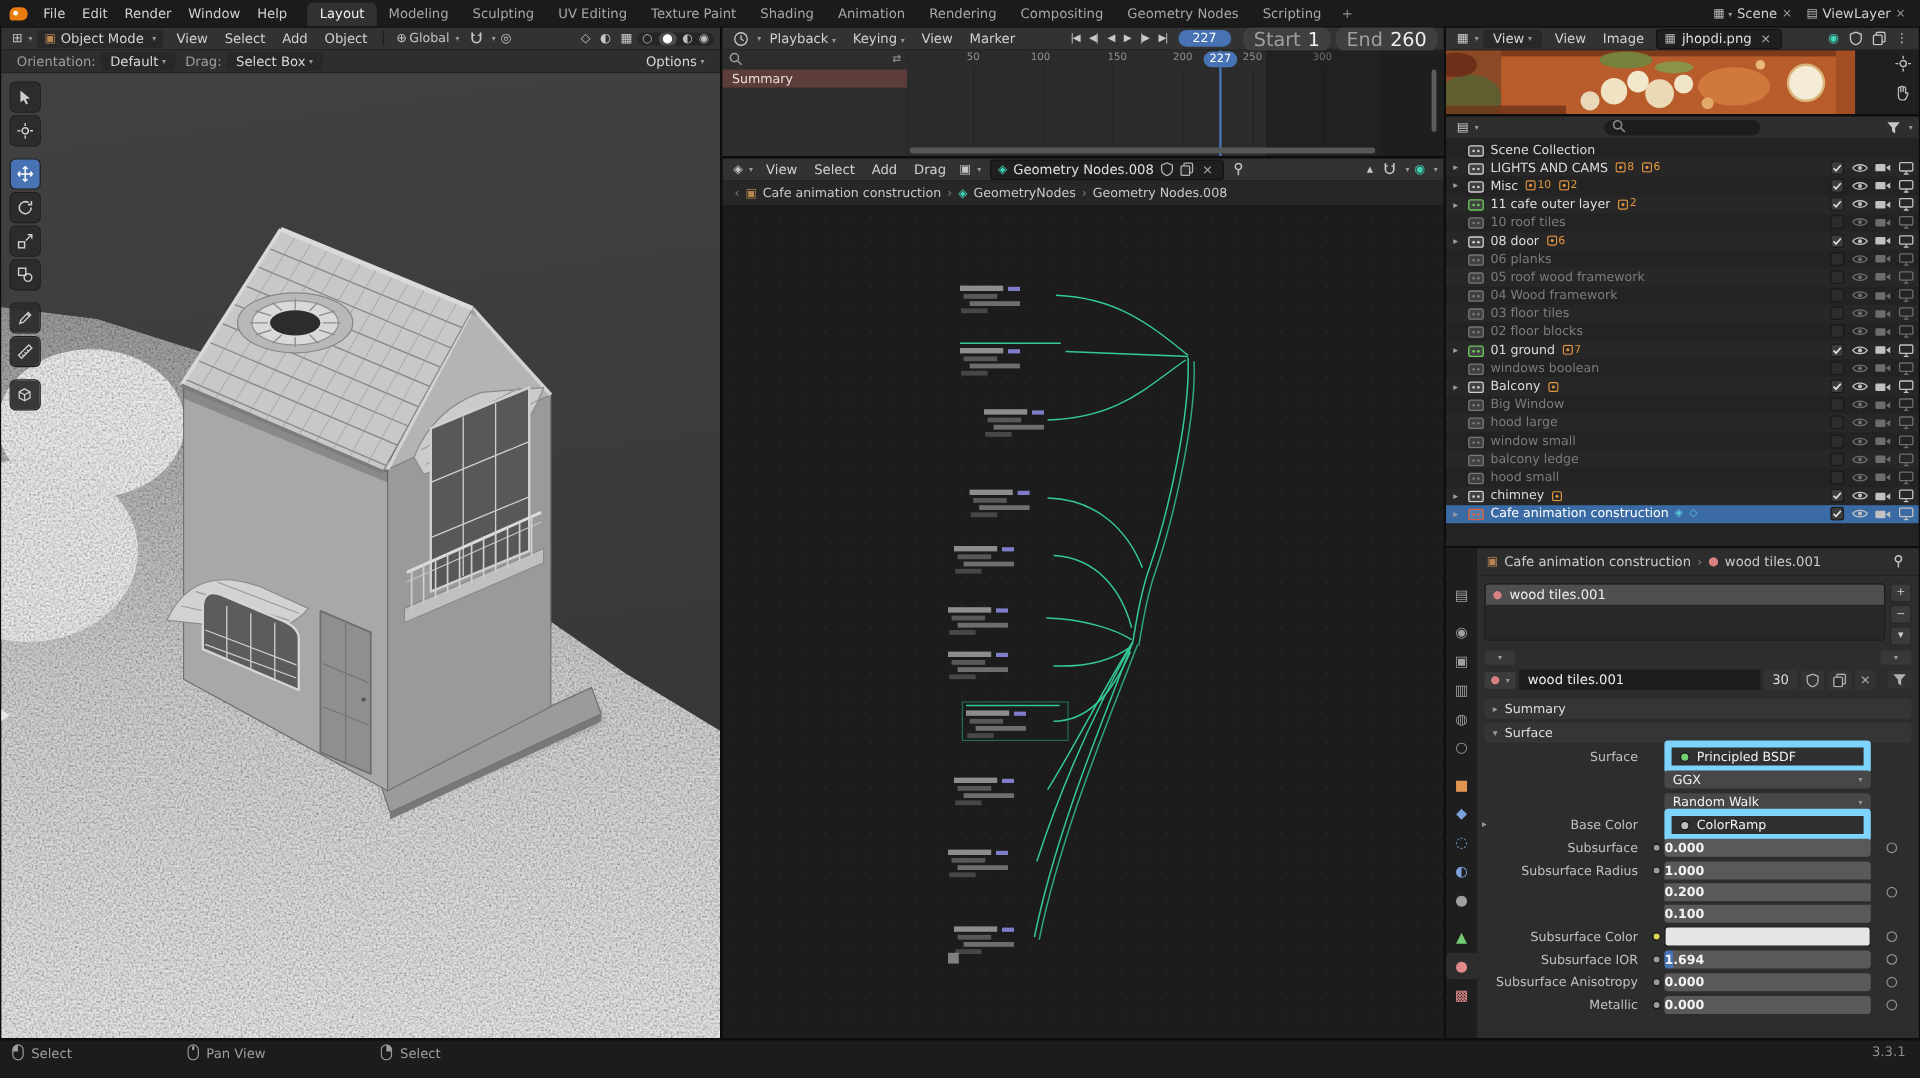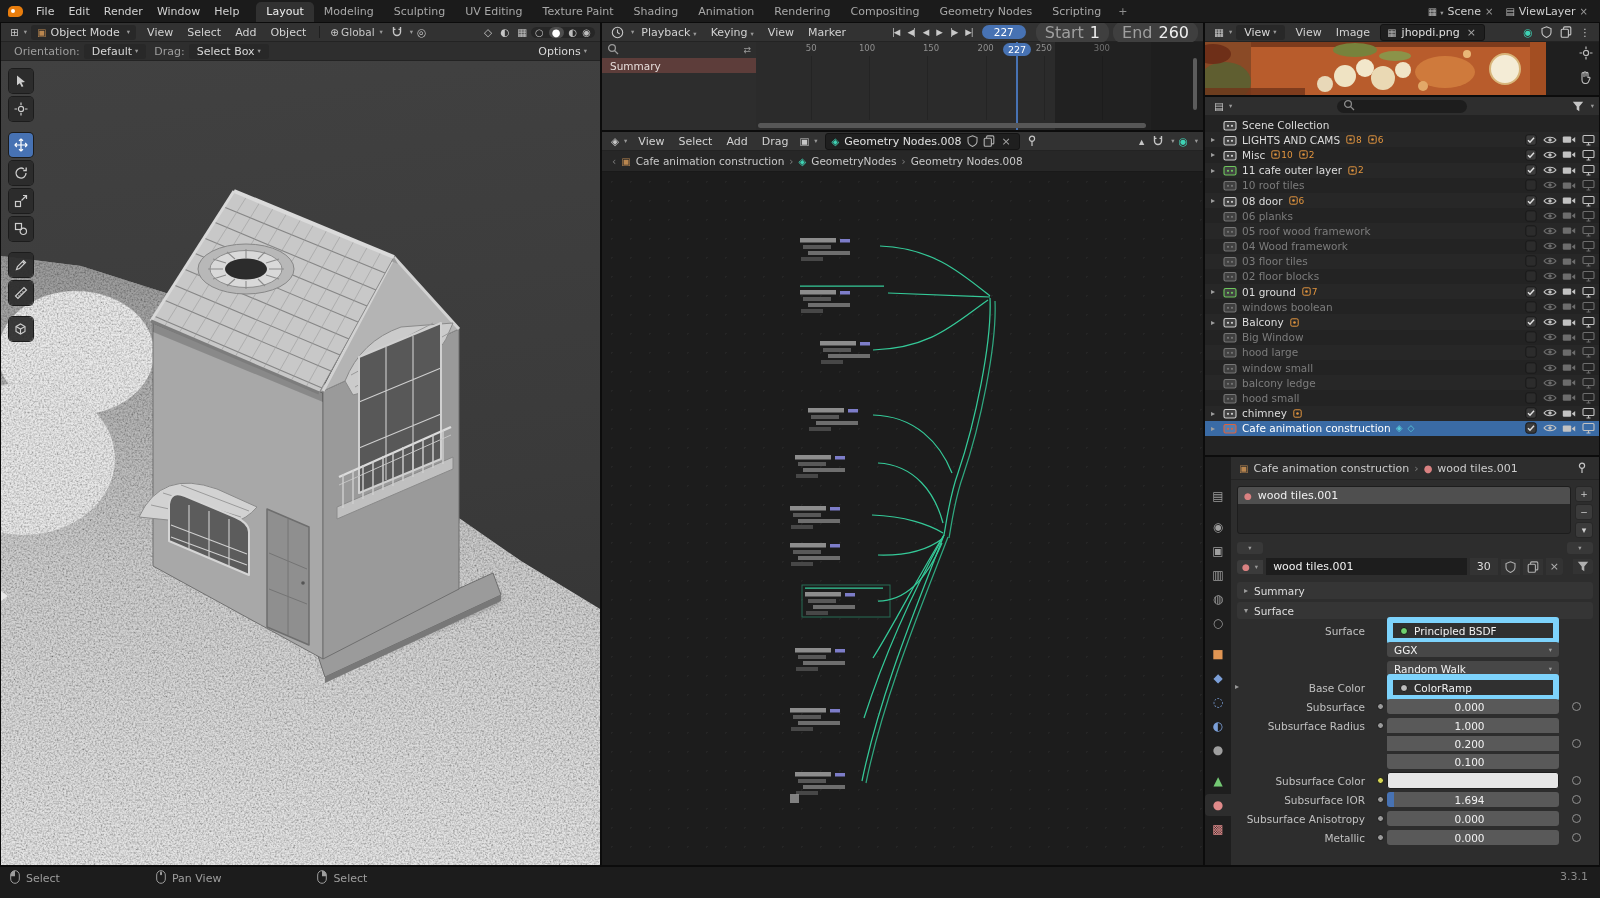--- a/index.html
+++ b/index.html
@@ -133,21 +133,21 @@
   .psection{height:17px;background:#353535;border-radius:3px;display:flex;align-items:center;gap:6px;padding:0 7px;
     color:#dedede;margin-bottom:3px;font-size:10.5px;}
   .psection .tri{color:#9c9c9c;font-size:8px;}
   .prow{display:flex;align-items:center;height:17px;margin-bottom:2px;}
   .prow.g-top{margin-bottom:1px;} .prow.g-mid{margin-bottom:1px;}
   .plabel{width:128px;text-align:right;padding-right:8px;color:#c0c0c0;font-size:10.5px;position:relative;}
   .plabel .exp{position:absolute;left:-2px;color:#9a9a9a;font-size:8px;}
   .psock{width:14px;display:flex;justify-content:center;}
   .sdot{width:7px;height:7px;border-radius:50%;border:1px solid #141414;box-sizing:border-box;display:block;}
   .pwidget{flex:1;height:15px;border-radius:3px;display:flex;align-items:center;font-size:10.5px;color:#f2f2f2;}
-  .wslider{background:#595959;justify-content:center;padding-right:7px;}
+  .wslider{background:#595959;justify-content:flex-start;padding-right:7px;font-weight:bold;}
   .wdrop{background:#474747;justify-content:flex-start;padding:0 7px;}
   .wdrop .caret{margin-left:auto;}
   .wnode{background:#303030;border:6px solid #7dd3fc;padding:0 7px;gap:6px;}
   .ndot{width:8px;height:8px;border-radius:50%;display:inline-block;border:1px solid #141414;box-sizing:border-box;}
   .wcolor{border:1px solid #1e1e1e;}
   .prow.g-top .pwidget{border-radius:3px 3px 0 0;}
   .prow.g-mid .pwidget{border-radius:0;}
   .prow.g-bot .pwidget{border-radius:0 0 3px 3px;}
   .pdeco{width:34px;display:flex;justify-content:center;}
   .ddot{width:7px;height:7px;border:1.2px solid #909090;border-radius:50%;display:block;}

